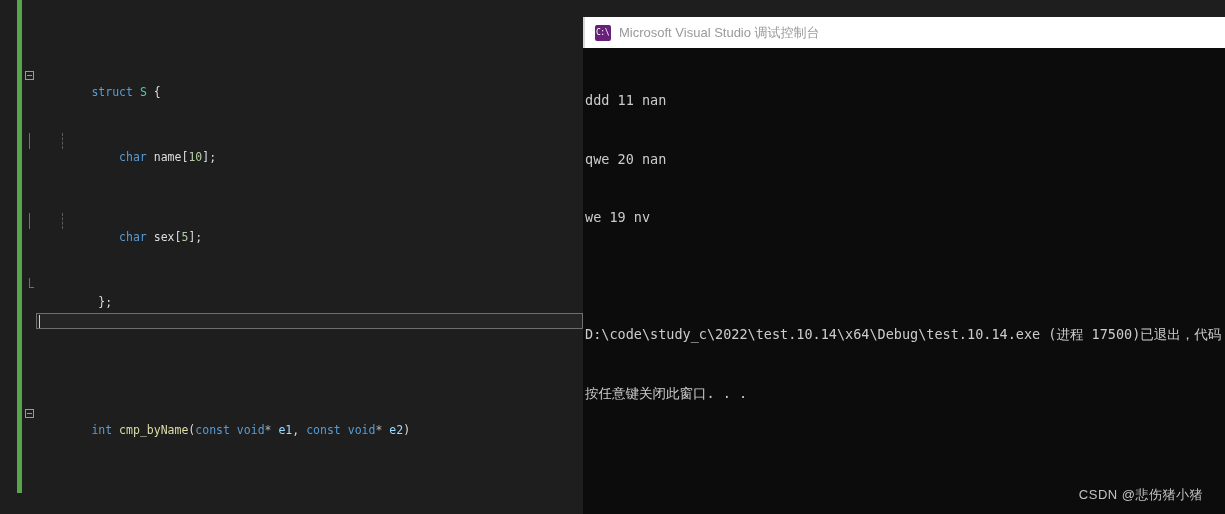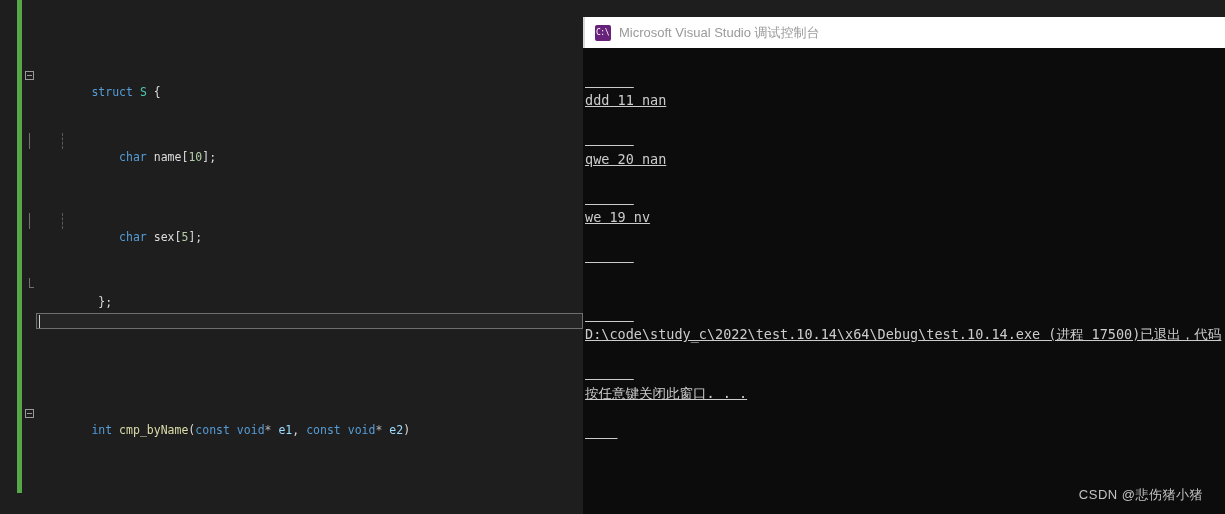--- a/index.html
+++ b/index.html
@@ -163,21 +163,20 @@
     left: 0; top: 31px;
     right: 0; bottom: 0;
     background: #0c0c0c;
     padding: 4px 0 0 2px;
     font-family: "DejaVu Sans Mono", monospace;
     font-size: 13.5px;
     line-height: 19.5px;
     color: #cccccc;
     white-space: pre;
     overflow: hidden;
-    text-decoration: underline;
   }
   #console-body .cline { height: 19.5px; }
   #console-body .blank { height: 19.5px; }
 
   
   #watermark {
     position: absolute;
     right: 22px; bottom: 10px;
     font-family: "Liberation Sans", sans-serif;
     font-size: 13px;

